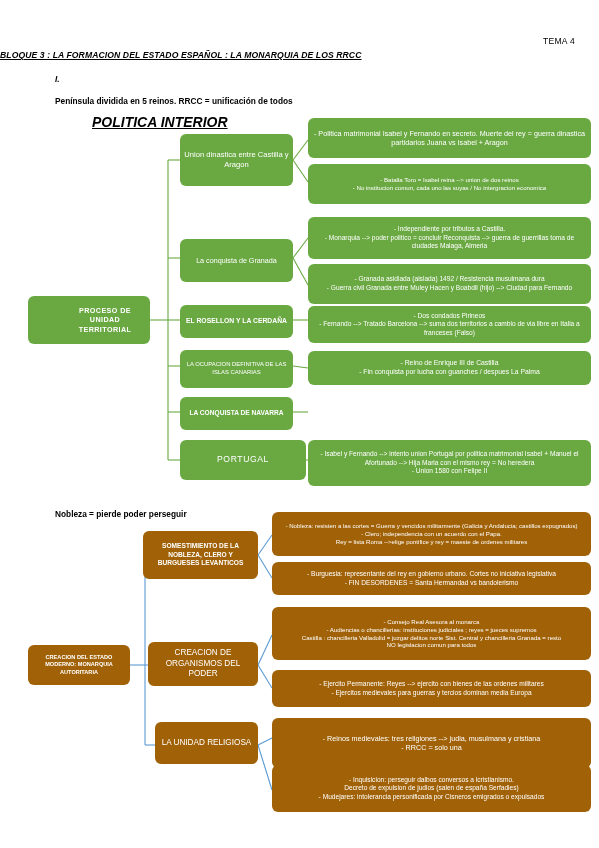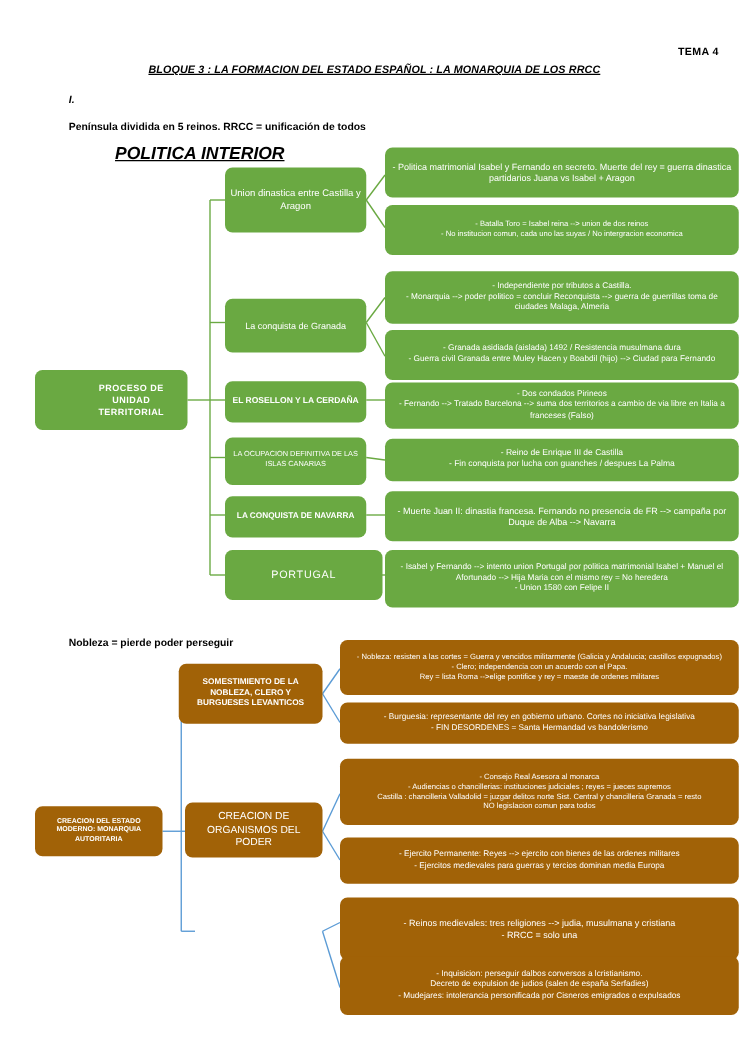--- a/index.html
+++ b/index.html
@@ -6,24 +6,24 @@
   body{
     width:599px;height:848px;background:#ffffff;
     font-family:"Liberation Sans", sans-serif;
     color:#000;overflow:hidden;position:relative;
   }
   .page{position:relative;width:599px;height:848px;}
 
   
   .tema{
     position:absolute;top:36px;right:24px;
-    font-size:8.5px;font-weight:bold;letter-spacing:.3px;
+    font-size:8.5px;font-weight:normal;letter-spacing:.3px;
   }
   .title{
-    position:absolute;top:50px;left:0;width:599px;text-align:center;
+    position:absolute;top:50px;left:0;width:599px;text-align:left;
     font-size:8.6px;font-weight:bold;font-style:italic;
     text-decoration:underline;letter-spacing:.1px;
   }
   .sect-num{
     position:absolute;top:74px;left:55px;
     font-size:8.3px;font-weight:bold;font-style:italic;
   }
   .sect-name{
     position:absolute;top:74px;left:92px;
     font-size:14px;font-weight:bold;font-style:italic;text-decoration:underline;margin-top:40px;
@@ -146,23 +146,20 @@
     <span>LA OCUPACION DEFINITIVA DE LAS ISLAS CANARIAS</span>
   </div>
   <div class="box green" style="left:308px;top:351px;width:283px;height:34px;font-size:6.8px;white-space:pre-line;">
     <span>- Reino de Enrique III de Castilla
 - Fin conquista por lucha con guanches / despues La Palma</span>
   </div>
 
   <div class="box green" style="left:180px;top:397px;width:113px;height:33px;font-size:6.6px;font-weight:bold;">
     <span>LA CONQUISTA DE NAVARRA</span>
   </div>
-  <div class="box green" style="left:308px;top:393px;width:283px;height:40px;font-size:7.2px;white-space:pre-line;">
-    <span>- Muerte Juan II: dinastia francesa. Fernando no presencia de FR --&gt; campaña por Duque de Alba --&gt; Navarra</span>
-  </div>
 
   <div class="box green" style="left:180px;top:440px;width:126px;height:40px;font-size:8.6px;letter-spacing:.6px;">
     <span>PORTUGAL</span>
   </div>
   <div class="box green" style="left:308px;top:440px;width:283px;height:46px;font-size:6.6px;white-space:pre-line;">
     <span>- Isabel y Fernando --&gt; intento union Portugal por politica matrimonial Isabel + Manuel el Afortunado --&gt; Hija Maria con el mismo rey = No heredera
 - Union 1580 con Felipe II</span>
   </div>
 
   <div class="box blue" style="left:28px;top:645px;width:102px;height:40px;font-size:5.6px;font-weight:bold;">
@@ -189,20 +186,23 @@
     <span>- Consejo Real Asesora al monarca
 - Audiencias o chancillerias: instituciones judiciales ; reyes = jueces supremos
 Castilla : chancilleria Valladolid = juzgar delitos norte Sist. Central y chancilleria Granada = resto
 NO legislacion comun para todos</span>
   </div>
   <div class="box blue" style="left:272px;top:670px;width:319px;height:37px;font-size:6.6px;white-space:pre-line;">
     <span>- Ejercito Permanente: Reyes --&gt; ejercito con bienes de las ordenes militares
 - Ejercitos medievales para guerras y tercios dominan media Europa</span>
   </div>
 
+  <div class="box blue" style="left:155px;top:722px;width:103px;height:42px;font-size:8.2px;">
+    <span>LA UNIDAD RELIGIOSA</span>
+  </div>
   <div class="box blue" style="left:272px;top:718px;width:319px;height:50px;font-size:7.2px;white-space:pre-line;">
     <span>- Reinos medievales: tres religiones --&gt; judia, musulmana y cristiana
 - RRCC = solo una</span>
   </div>
   <div class="box blue" style="left:272px;top:765px;width:319px;height:47px;font-size:6.6px;white-space:pre-line;">
     <span>- Inquisicion: perseguir dalbos conversos a lcristianismo.
 Decreto de expulsion de judios (salen de españa Serfadies)
 - Mudejares: intolerancia personificada por Cisneros emigrados o expulsados</span>
   </div>
 

